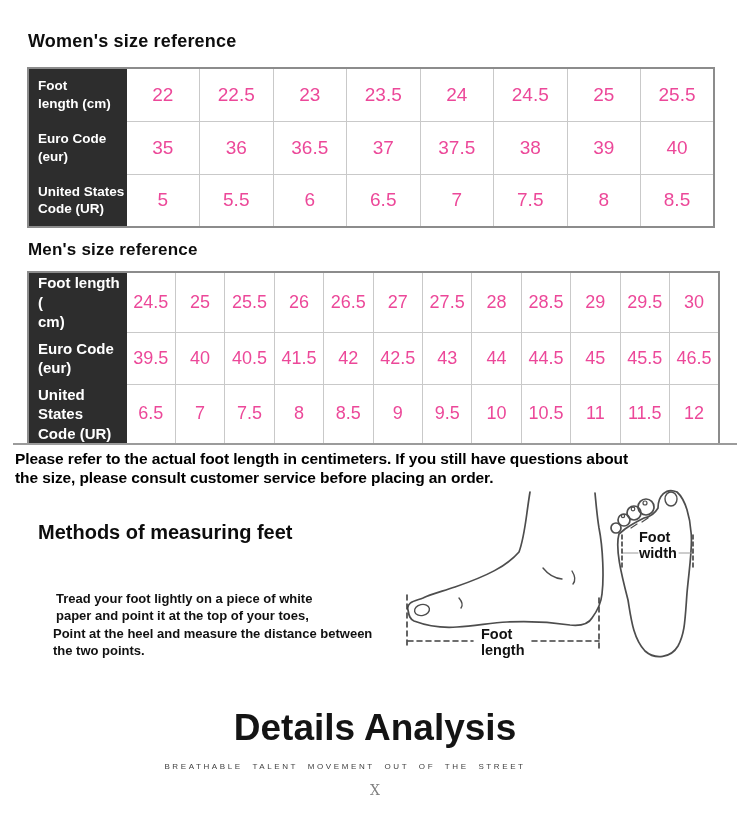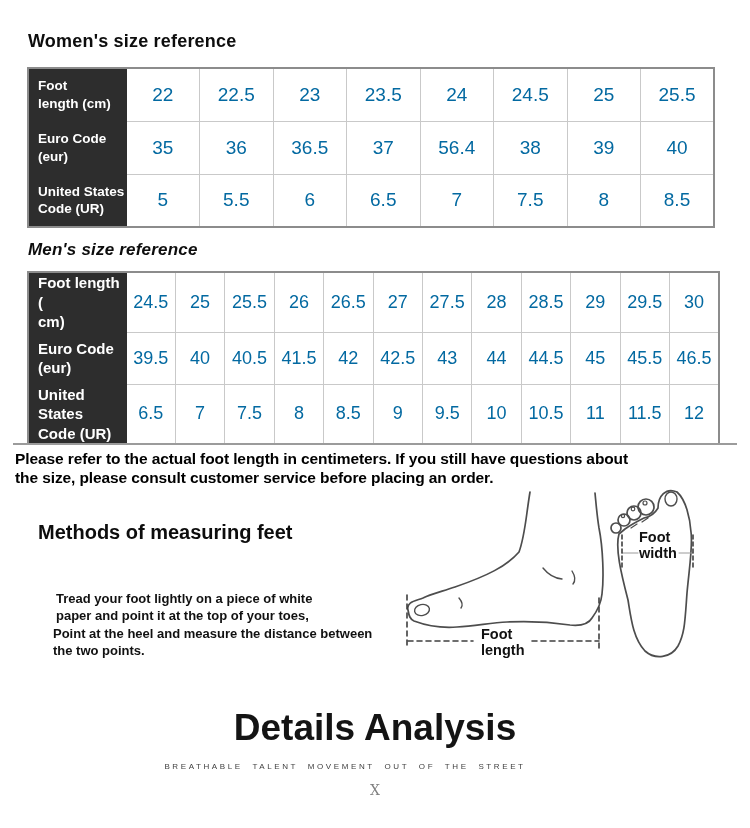--- a/index.html
+++ b/index.html
@@ -31,21 +31,21 @@
     text-align: left;
     padding-left: 9px;
     white-space: pre-line;
     line-height: 1.3;
     border: 1px solid var(--header_bg, #2d2d2d);
   }
   table.size-table td {
     border: 1px solid var(--grid_line, #c9c9c9);
     text-align: center;
     vertical-align: middle;
-    color: #0369a1;
+    color: #ec4899;
   }
   #women-table { left: 27px; top: 67px; width: 688px; }
   #women-table tr { height: 53px; }
   #women-table th { font-size: 13.5px; }
   #women-table td { font-size: 19px; }
 
   #men-table { left: 27px; top: 271px; width: 693px; }
   #men-table tr { height: 52px; }
   #men-table th { font-size: 15px; }
   #men-table td { font-size: 18px; }
@@ -117,41 +117,41 @@
         <td>25</td>
         <td>25.5</td>
       </tr>
       <tr>
         <th>Euro Code
 (eur)</th>
         <td>35</td>
         <td>36</td>
         <td>36.5</td>
         <td>37</td>
-        <td>56.4</td>
+        <td>37.5</td>
         <td>38</td>
         <td>39</td>
         <td>40</td>
       </tr>
       <tr>
         <th>United States
 Code (UR)</th>
         <td>5</td>
         <td>5.5</td>
         <td>6</td>
         <td>6.5</td>
         <td>7</td>
         <td>7.5</td>
         <td>8</td>
         <td>8.5</td>
       </tr>
     </tbody>
 </table>
 
-<h2 class="abs section-title" style="left:28px; top:240px; font-size:17px;font-style:italic;">Men's size reference</h2>
+<h2 class="abs section-title" style="left:28px; top:240px; font-size:17px;">Men's size reference</h2>
 
 <table class="abs size-table" id="men-table">
   <tbody>
       <tr>
         <th>Foot length (
 cm)</th>
         <td>24.5</td>
         <td>25</td>
         <td>25.5</td>
         <td>26</td>

